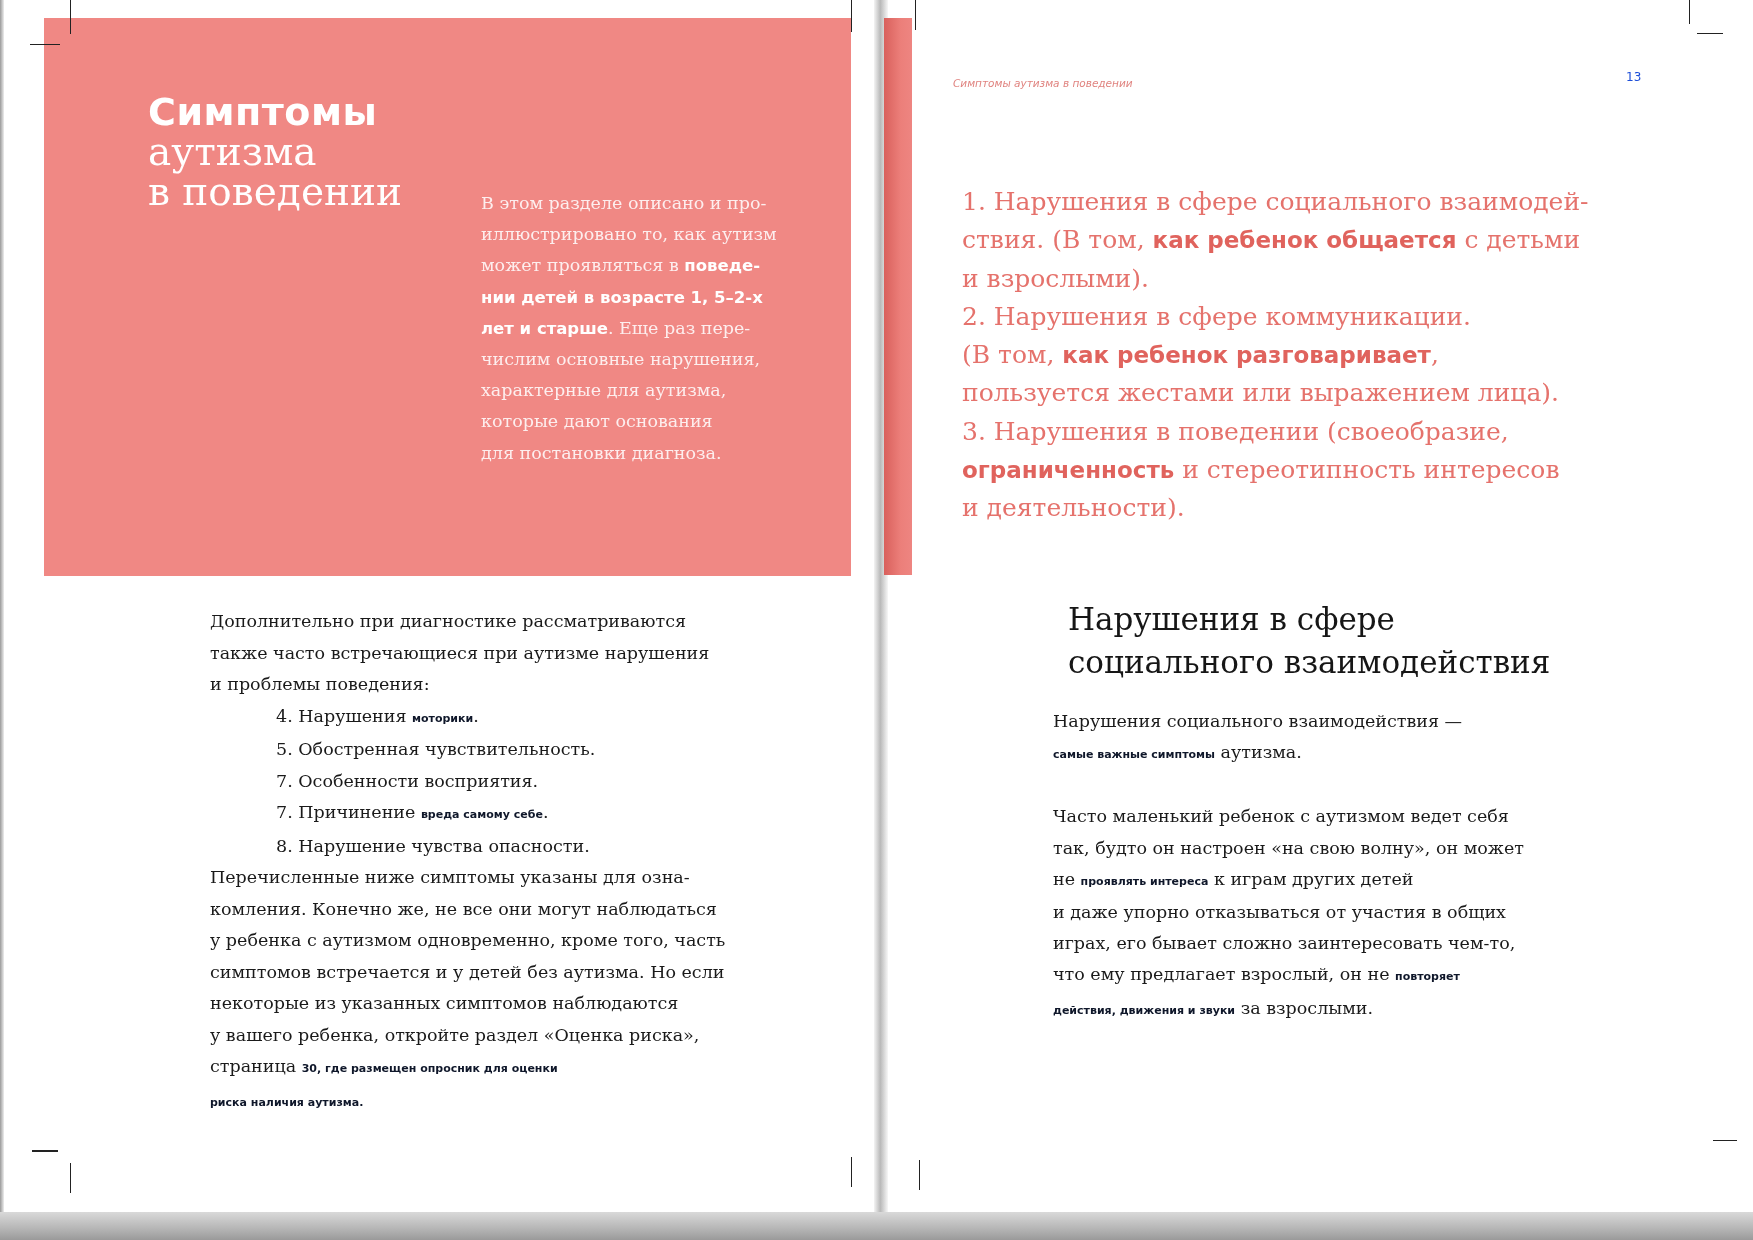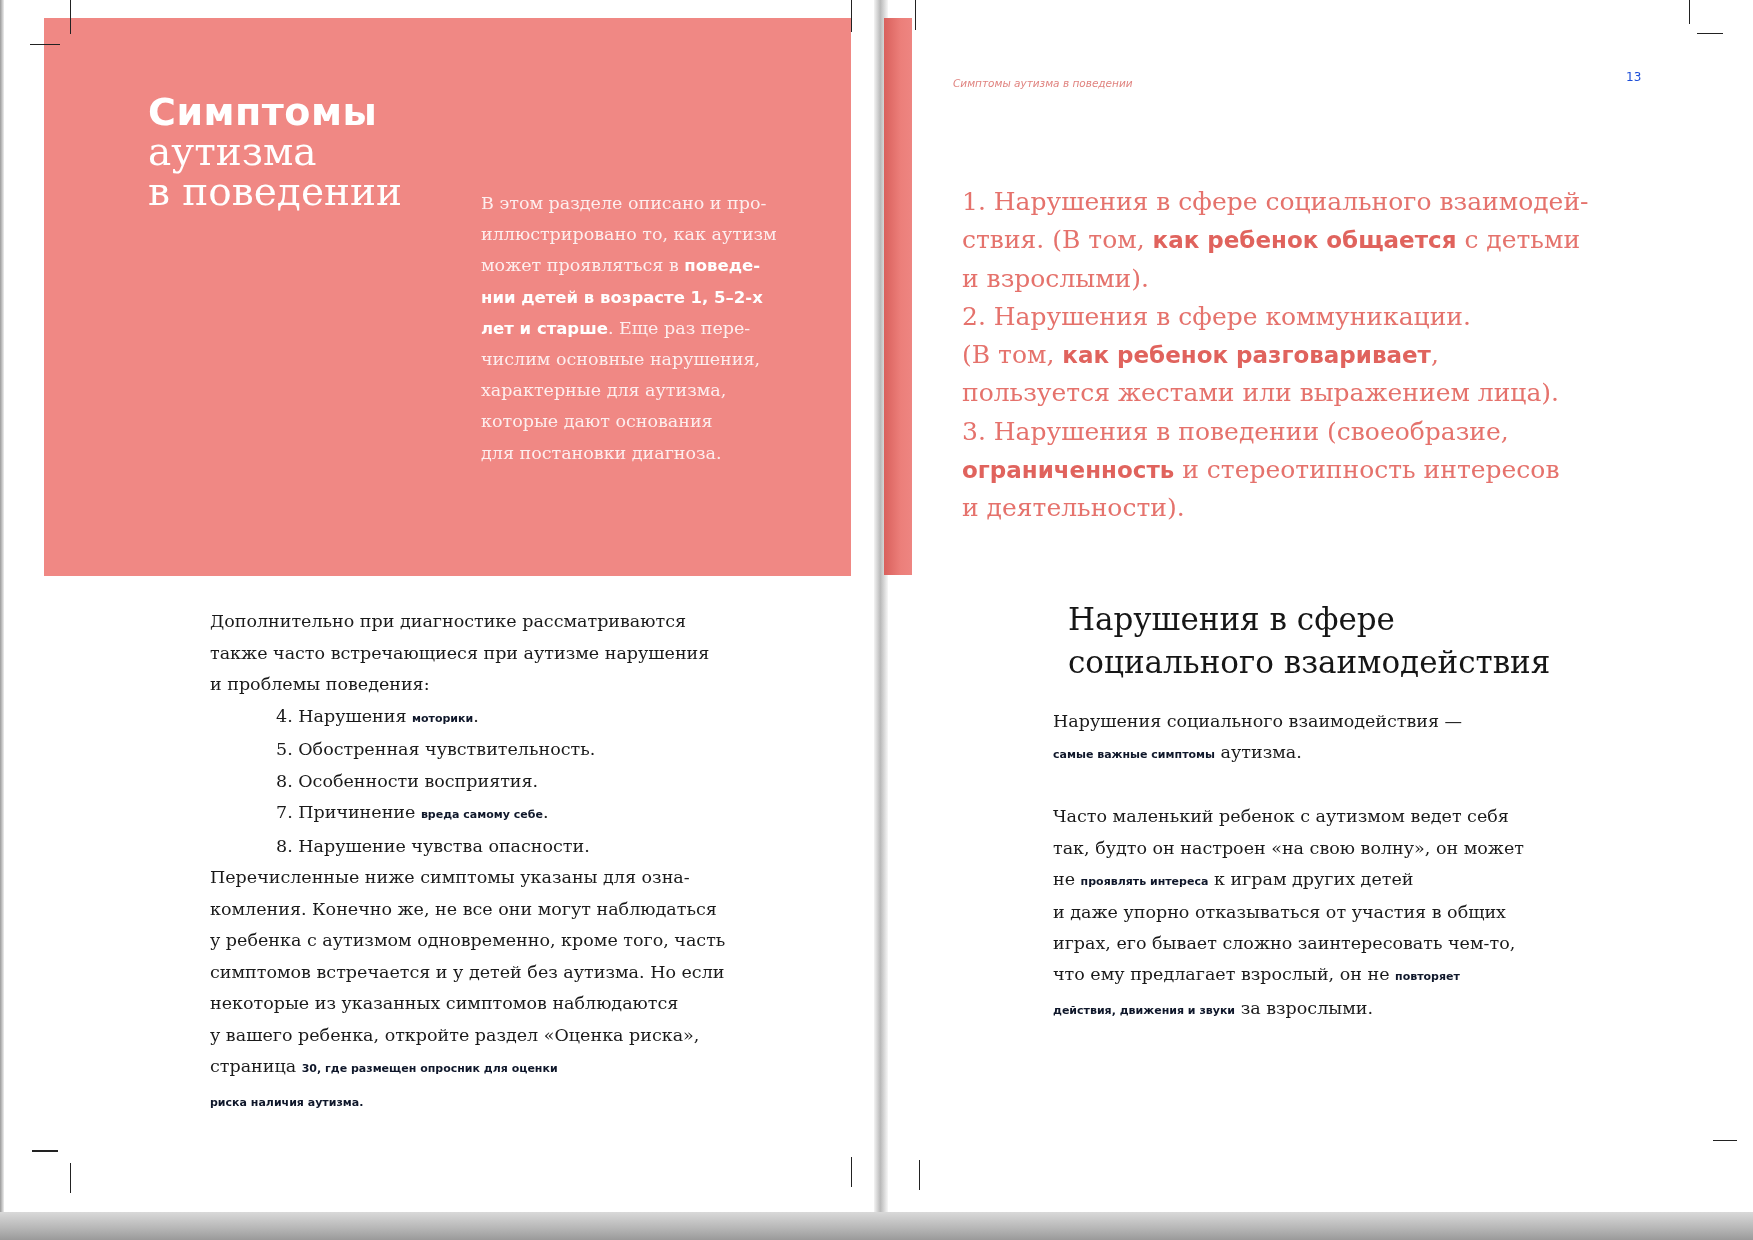--- a/index.html
+++ b/index.html
@@ -117,21 +117,21 @@
     <span class="line"><span>для постановки диагноза.</span></span>
   </div>
 
   <div class="body-left">
     <span class="line">Дополнительно при диагностике рассматриваются</span>
     <span class="line">также часто встречающиеся при аутизме нарушения</span>
     <span class="line">и проблемы поведения:</span>
 
     <span class="line indent"><span>4. Нарушения </span><span class="bold-sans">моторики</span><span>.</span></span>
     <span class="line indent"><span>5. Обостренная чувствительность.</span></span>
-    <span class="line indent"><span>8. Особенности восприятия.</span></span>
+    <span class="line indent"><span>7. Особенности восприятия.</span></span>
     <span class="line indent"><span>7. Причинение </span><span class="bold-sans">вреда самому себе</span><span>.</span></span>
     <span class="line indent"><span>8. Нарушение чувства опасности.</span></span>
 
     <span class="line"><span>Перечисленные ниже симптомы указаны для озна-</span></span>
     <span class="line"><span>комления. Конечно же, не все они могут наблюдаться</span></span>
     <span class="line"><span>у ребенка с аутизмом одновременно, кроме того, часть</span></span>
     <span class="line"><span>симптомов встречается и у детей без аутизма. Но если</span></span>
     <span class="line"><span>некоторые из указанных симптомов наблюдаются</span></span>
     <span class="line"><span>у вашего ребенка, откройте раздел «Оценка риска»,</span></span>
     <span class="line"><span>страница </span><span class="bold-sans">30, где размещен опросник для оценки</span></span>

